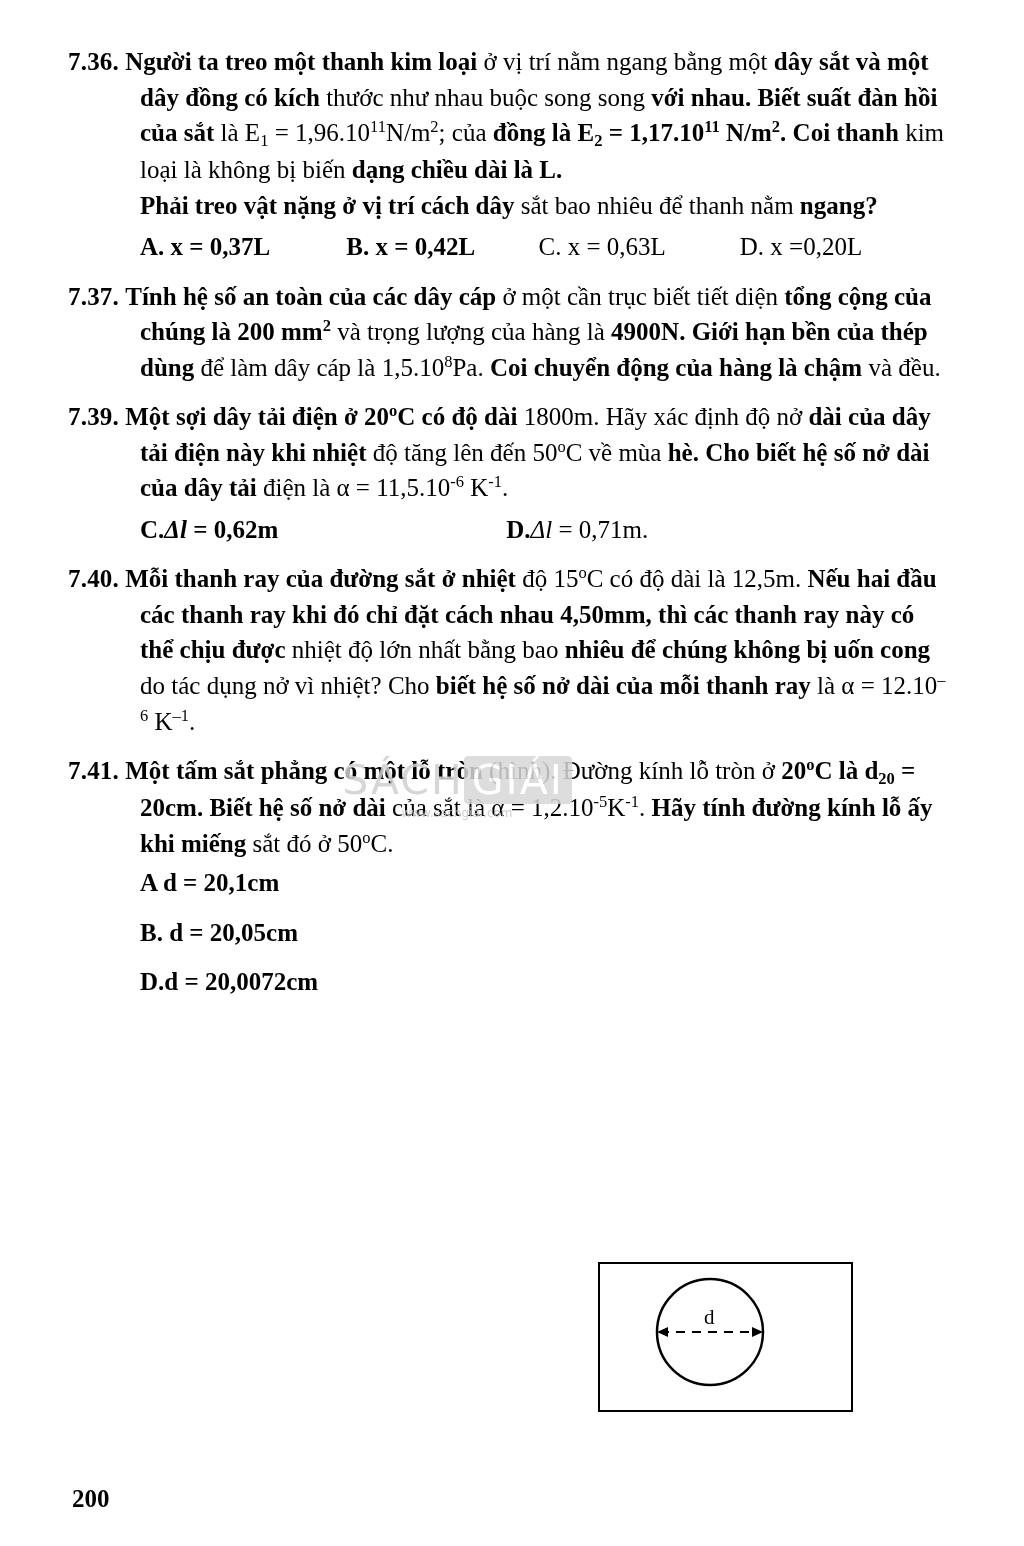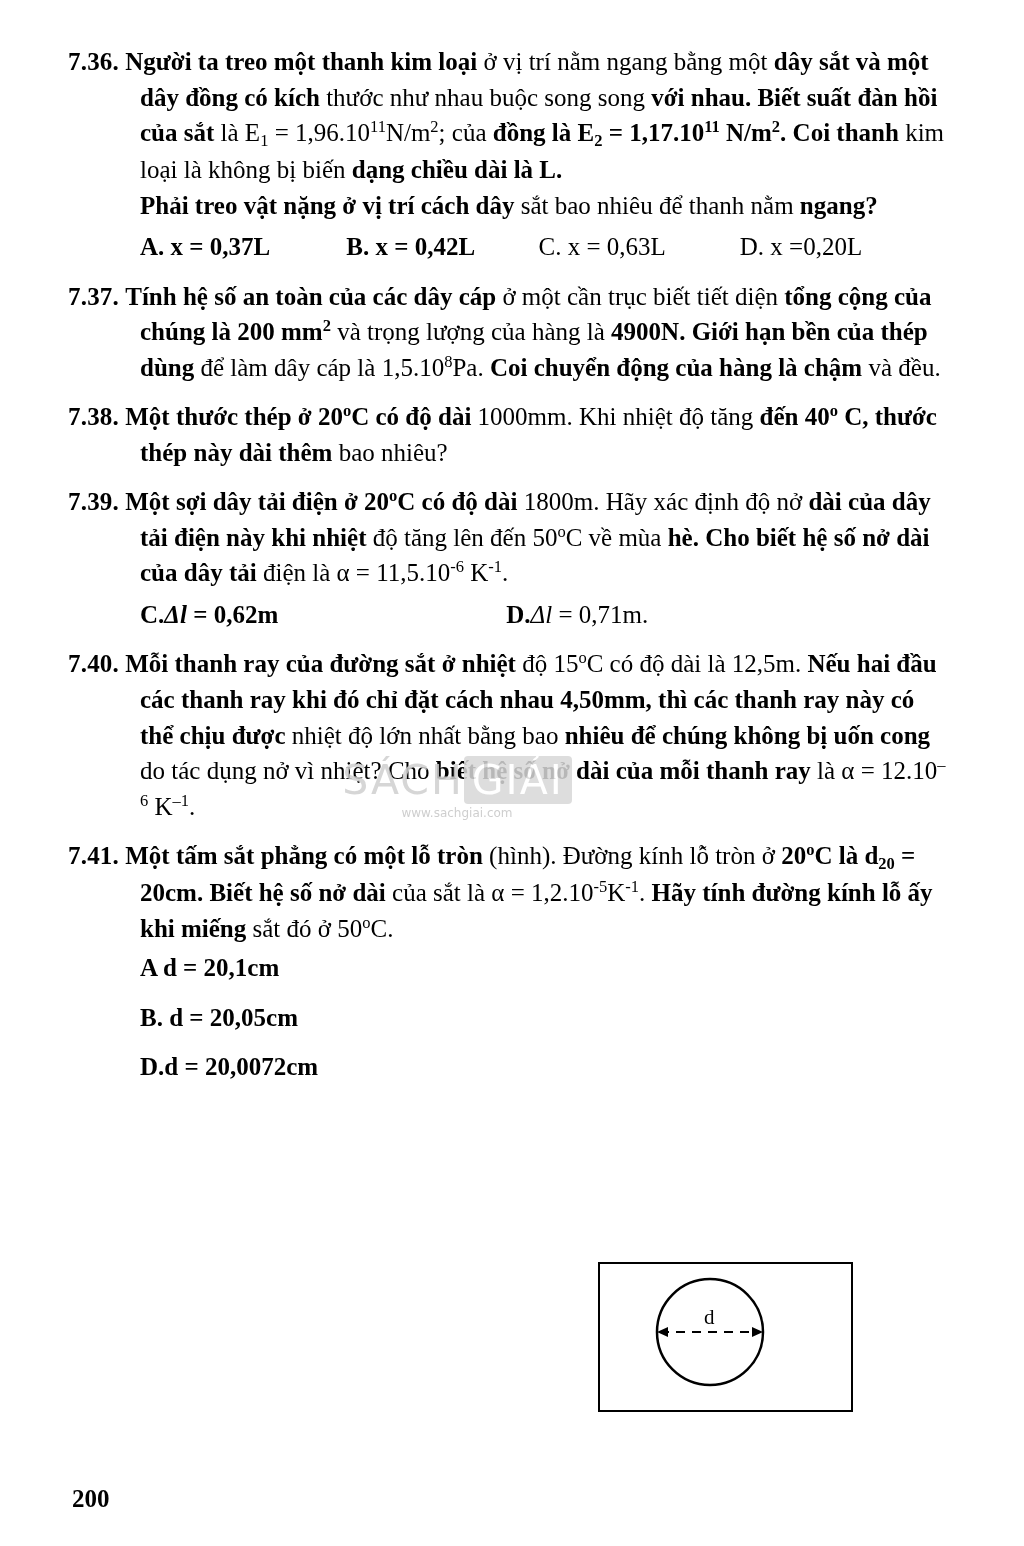--- a/index.html
+++ b/index.html
@@ -159,25 +159,20 @@
       <span class="hang">
         <span class="num">7.37.</span>
         <span class="b">Tính hệ số an toàn của các dây cáp</span> ở một cần trục biết tiết diện
         <span class="b">tổng cộng của chúng là 200 mm<sup>2</sup></span> và trọng lượng của hàng là
         <span class="b">4900N. Giới hạn bền của thép dùng</span> để làm dây cáp là 1,5.10<sup>8</sup>Pa.
         <span class="b">Coi chuyển động của hàng là chậm</span> và đều.
       </span>
     </div>
 
     <div class="prob">
-      <span class="hang">
-        <span class="num">7.38.</span>
-        <span class="b">Một thước thép ở 20<sup>o</sup>C có độ dài</span> 1000mm. Khi nhiệt độ tăng
-        <span class="b">đến 40<sup>o</sup> C, thước thép này dài thêm</span> bao nhiêu?
-      </span>
     </div>
 
     <div class="prob">
       <span class="hang">
         <span class="num">7.39.</span>
         <span class="b">Một sợi dây tải điện ở 20<sup>o</sup>C có độ dài</span> 1800m. Hãy xác định độ nở
         <span class="b">dài của dây tải điện này khi nhiệt</span> độ tăng lên đến 50<sup>o</sup>C về mùa
         <span class="b">hè. Cho biết hệ số nở dài của dây tải</span> điện là α = 11,5.10<sup>-6</sup> K<sup>-1</sup>.
       </span>
       <span class="ans-stack">

